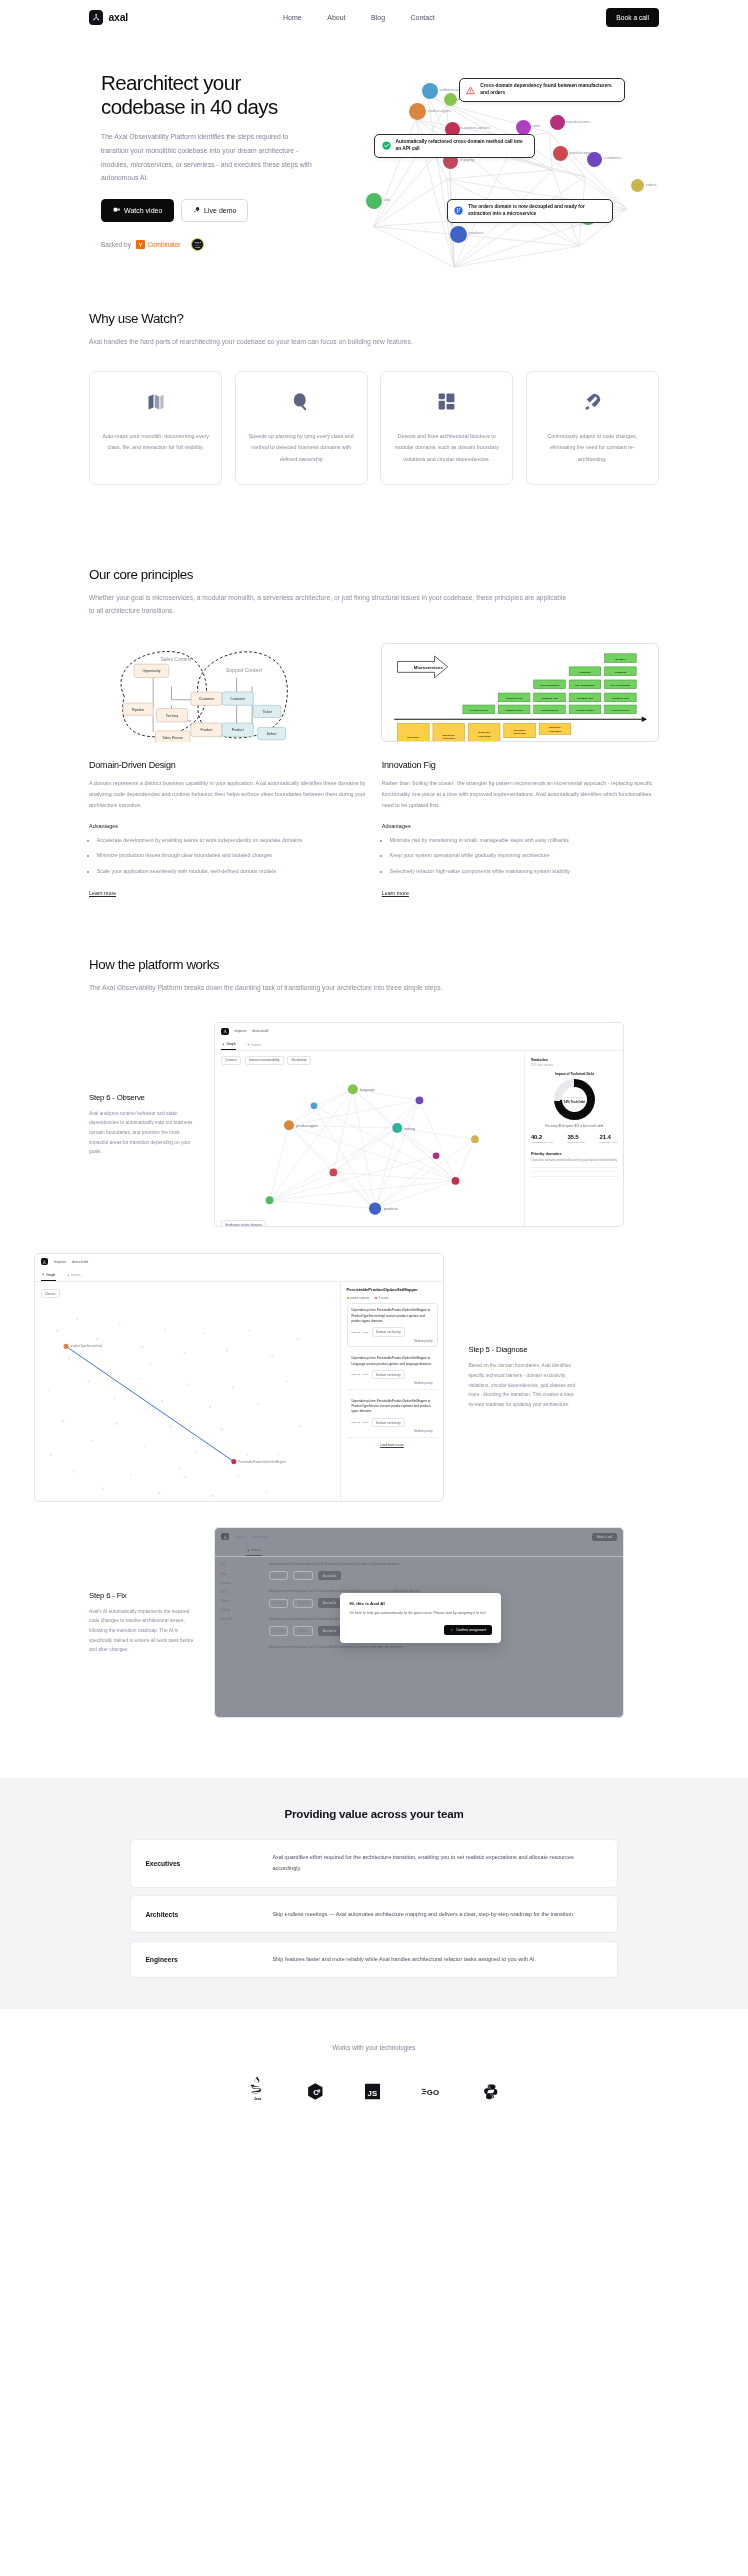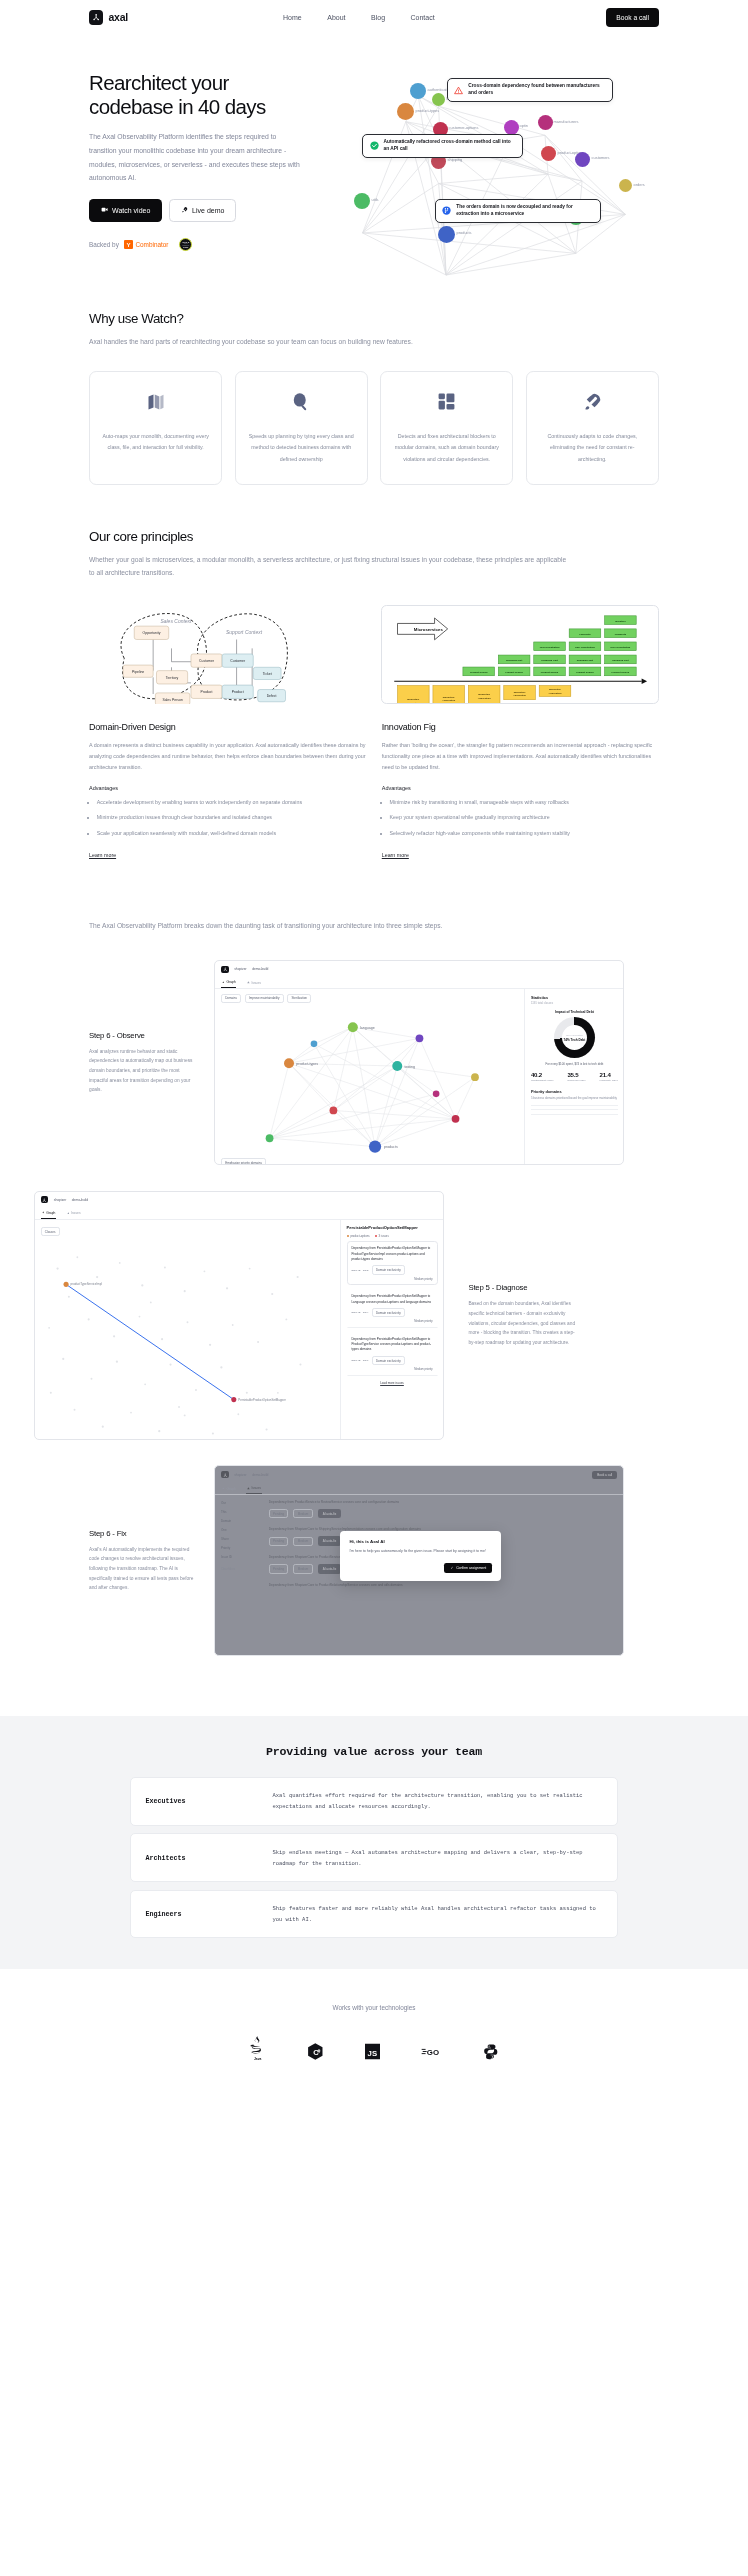--- a/index.html
+++ b/index.html
@@ -31,21 +31,21 @@
   .btn {
     font-size: 6.7px; border-radius: 3.9px; padding: 5px 9px; cursor: pointer;
     border: 0.6px solid transparent; display: inline-flex; align-items: center; gap: 3.9px;
     font-family: "Liberation Sans", sans-serif;
   }
   .btn-dark { background: #0b0b0d; color: #fff; }
   .btn-light { background: #fff; color: #111217; border: 0.6px solid #d8dae0; }
 
   
   .hero { display: flex; padding: 30.5px 89px 0 89px; gap: 16.6px; }
-  .hero-left { width: 238px; padding-top: 5.5px; }
+  .hero-left { width: 238px; padding-top: 5.5px; margin-left: 12px; }
   h1.hero-title {
     font-size: 20.5px; line-height: 1.18; letter-spacing: -0.6px;
     font-weight: 400; color: #0d0e12;
   }
   .hero-sub {
     margin-top: 11px; font-size: 6.8px; line-height: 2.0; color: #82879a;
     max-width: 216px;
   }
   .hero-cta { margin-top: 14.4px; display: flex; gap: 6.7px; }
   .hero-cta .btn { padding: 6.1px 11px; font-size: 7px; border-radius: 4.4px; }
@@ -88,21 +88,21 @@
   .cards { margin-top: 23px; display: flex; gap: 12.2px; }
   .card {
     flex: 1; border: 0.6px solid #e6e8ec; border-radius: 7.2px; padding: 16.6px 11px 19px 11px;
     min-height: 111px; display: flex; flex-direction: column; align-items: center;
   }
   .card-ico { height: 25.5px; display: flex; align-items: center; justify-content: center; }
   .card-txt {
     margin-top: 16.6px; font-size: 5.3px; line-height: 2.15; color: #868c9c; text-align: center;
   }
 
-  .principles { margin-top: 44px; }
+  .principles { margin-top: 82px; }
   .pr-figs { margin-top: 25.5px; display: flex; gap: 15.5px; }
   .pr-fig {
     flex: 1; height: 99px; border-radius: 5.5px; position: relative; overflow: hidden;
     background: #fff;
   }
   .pr-fig.bordered { border: 0.6px solid #dfe2e8; }
   .pr-cols { margin-top: 18px; display: flex; gap: 15.5px; }
   .pr-col { flex: 1; }
   h3.pr-title { font-size: 9px; font-weight: 400; letter-spacing: -0.2px; color: #0d0e12; }
   .pr-body { margin-top: 7.8px; font-size: 5.4px; line-height: 2.0; color: #868c9c; }
@@ -175,21 +175,21 @@
   .modal h4 { font-size: 4.4px; color: #111217; font-weight: 700; }
   .modal p { font-size: 3.5px; color: #5b6070; line-height: 1.8; margin-top: 4.4px; }
   .modal .confirm {
     margin-top: 7.8px; margin-left: auto; background: #0b0b0d; color: #fff;
     font-size: 3.4px; padding: 3.3px 6.1px; border-radius: 2.2px; display: inline-flex;
     gap: 2.8px; align-items: center; float: right;
   }
 
   
   .value {
-    margin-top: 60px; background: #f3f4f6; padding: 29px 0 31px 0; font-family: Liberation Mono, monospace;
+    margin-top: 60px; background: #f3f4f6; padding: 29px 0 31px 0;
   }
   .value h2 { font-size: 11.6px; font-weight: 700; text-align: center; color: #111217;
     letter-spacing: -0.2px; }
   .vrows { width: 488px; margin: 19px auto 0 auto; }
   .vrow {
     background: #fff; border: 0.6px solid #e9ebef; border-radius: 5px;
     display: flex; align-items: center; padding: 12.2px 14.4px; margin-bottom: 7.8px;
   }
   .vrole { width: 127px; font-size: 6.7px; font-weight: 700; color: #111217; }
   .vdesc { flex: 1; font-size: 5.5px; line-height: 2.0; color: #4b5061; }
@@ -534,20 +534,21 @@
           <li>Minimize risk by transitioning in small, manageable steps with easy rollbacks</li>
           <li>Keep your system operational while gradually improving architecture</li>
           <li>Selectively refactor high-value components while maintaining system stability</li>
         </ul>
         <a class="learn" href="#">Learn more</a>
       </div>
     </div>
   </section>
 
   <section class="section platform">
+    <h2 class="sec-title">How the platform works</h2>
     <p class="sec-sub">The Axal Observability Platform breaks down the daunting task of transitioning your architecture into three simple steps.</p>
 
     <div class="step-row" style="margin-top:28px;">
       <div class="step-txt">
         <h3 class="step-title">Step 6 - Observe</h3>
         <p class="step-body">Axal analyzes runtime behavior and static dependencies to automatically map out business domain boundaries, and prioritize the most impactful areas for transition depending on your goals.</p>
       </div>
       <div class="shot" style="width:410px;height:205px;">
         <div class="mock-top">
           <span class="mock-logo">

